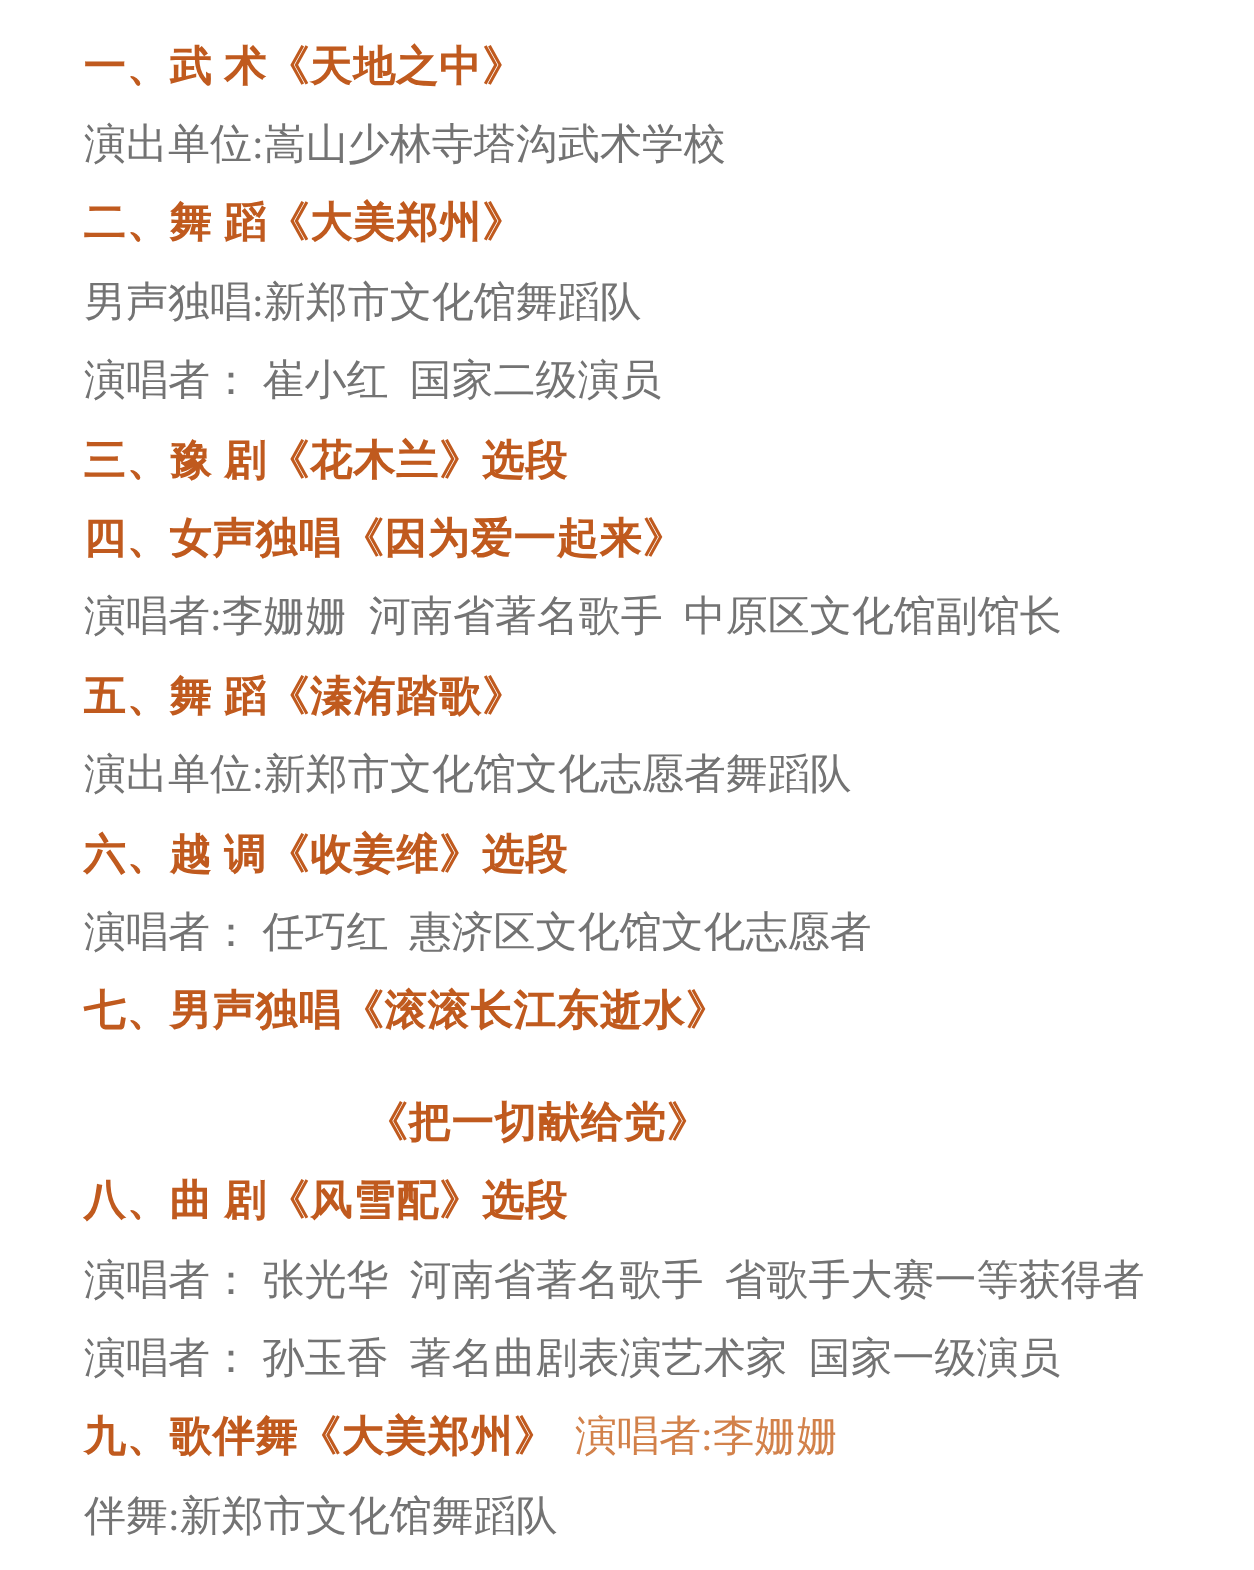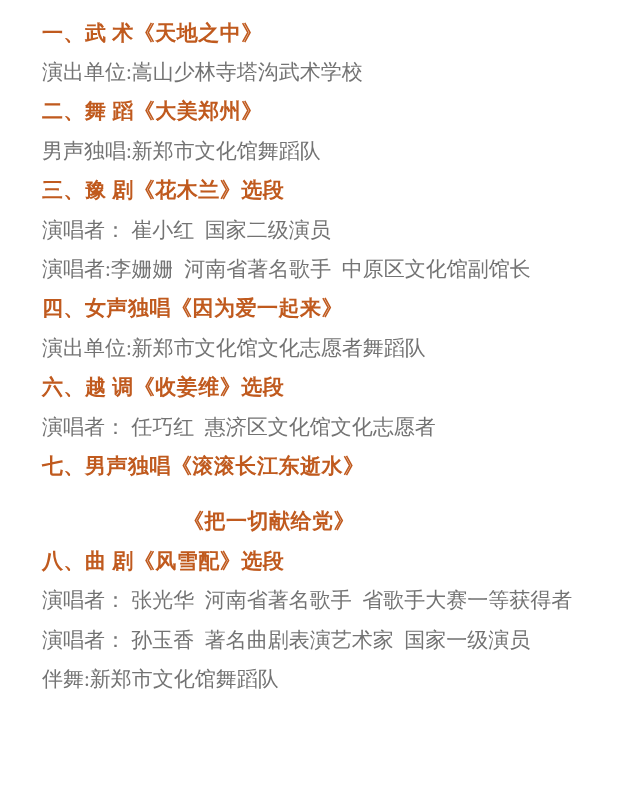--- a/index.html
+++ b/index.html
@@ -51,33 +51,38 @@
 <body>
 
 <div class="doc">
 
   <div class="line heading">一、武 术《天地之中》</div>
   <div class="line detail">演出单位:嵩山少林寺塔沟武术学校</div>
 
   <div class="line heading">二、舞 蹈《大美郑州》</div>
   <div class="line detail">男声独唱:新郑市文化馆舞蹈队</div>
 
+  <div class="line detail">演唱者： 崔小红  国家二级演员</div>
   <div class="line heading">三、豫 剧《花木兰》选段</div>
-  <div class="line detail">演唱者： 崔小红  国家二级演员</div>
 
+  <div class="line heading">四、女声独唱《因为爱一起来》</div>
   <div class="line detail">演唱者:李姗姗  河南省著名歌手  中原区文化馆副馆长</div>
-  <div class="line heading">四、女声独唱《因为爱一起来》</div>
 
+  <div class="line heading">五、舞 蹈《溱洧踏歌》</div>
   <div class="line detail">演出单位:新郑市文化馆文化志愿者舞蹈队</div>
 
   <div class="line heading">六、越 调《收姜维》选段</div>
   <div class="line detail">演唱者： 任巧红  惠济区文化馆文化志愿者</div>
 
   <div class="line heading">七、男声独唱《滚滚长江东逝水》</div>
   <div class="line heading indent">《把一切献给党》</div>
   <div class="line heading">八、曲 剧《风雪配》选段</div>
 
   <div class="line detail">演唱者： 张光华  河南省著名歌手  省歌手大赛一等获得者</div>
   <div class="line detail">演唱者： 孙玉香  著名曲剧表演艺术家  国家一级演员</div>
 
+  <div class="line">
+    <span class="heading">九、歌伴舞《大美郑州》</span>
+    <span class="heading-light">演唱者:李姗姗</span>
+  </div>
   <div class="line detail">伴舞:新郑市文化馆舞蹈队</div>
 
 </div>
 
 </body></html>

